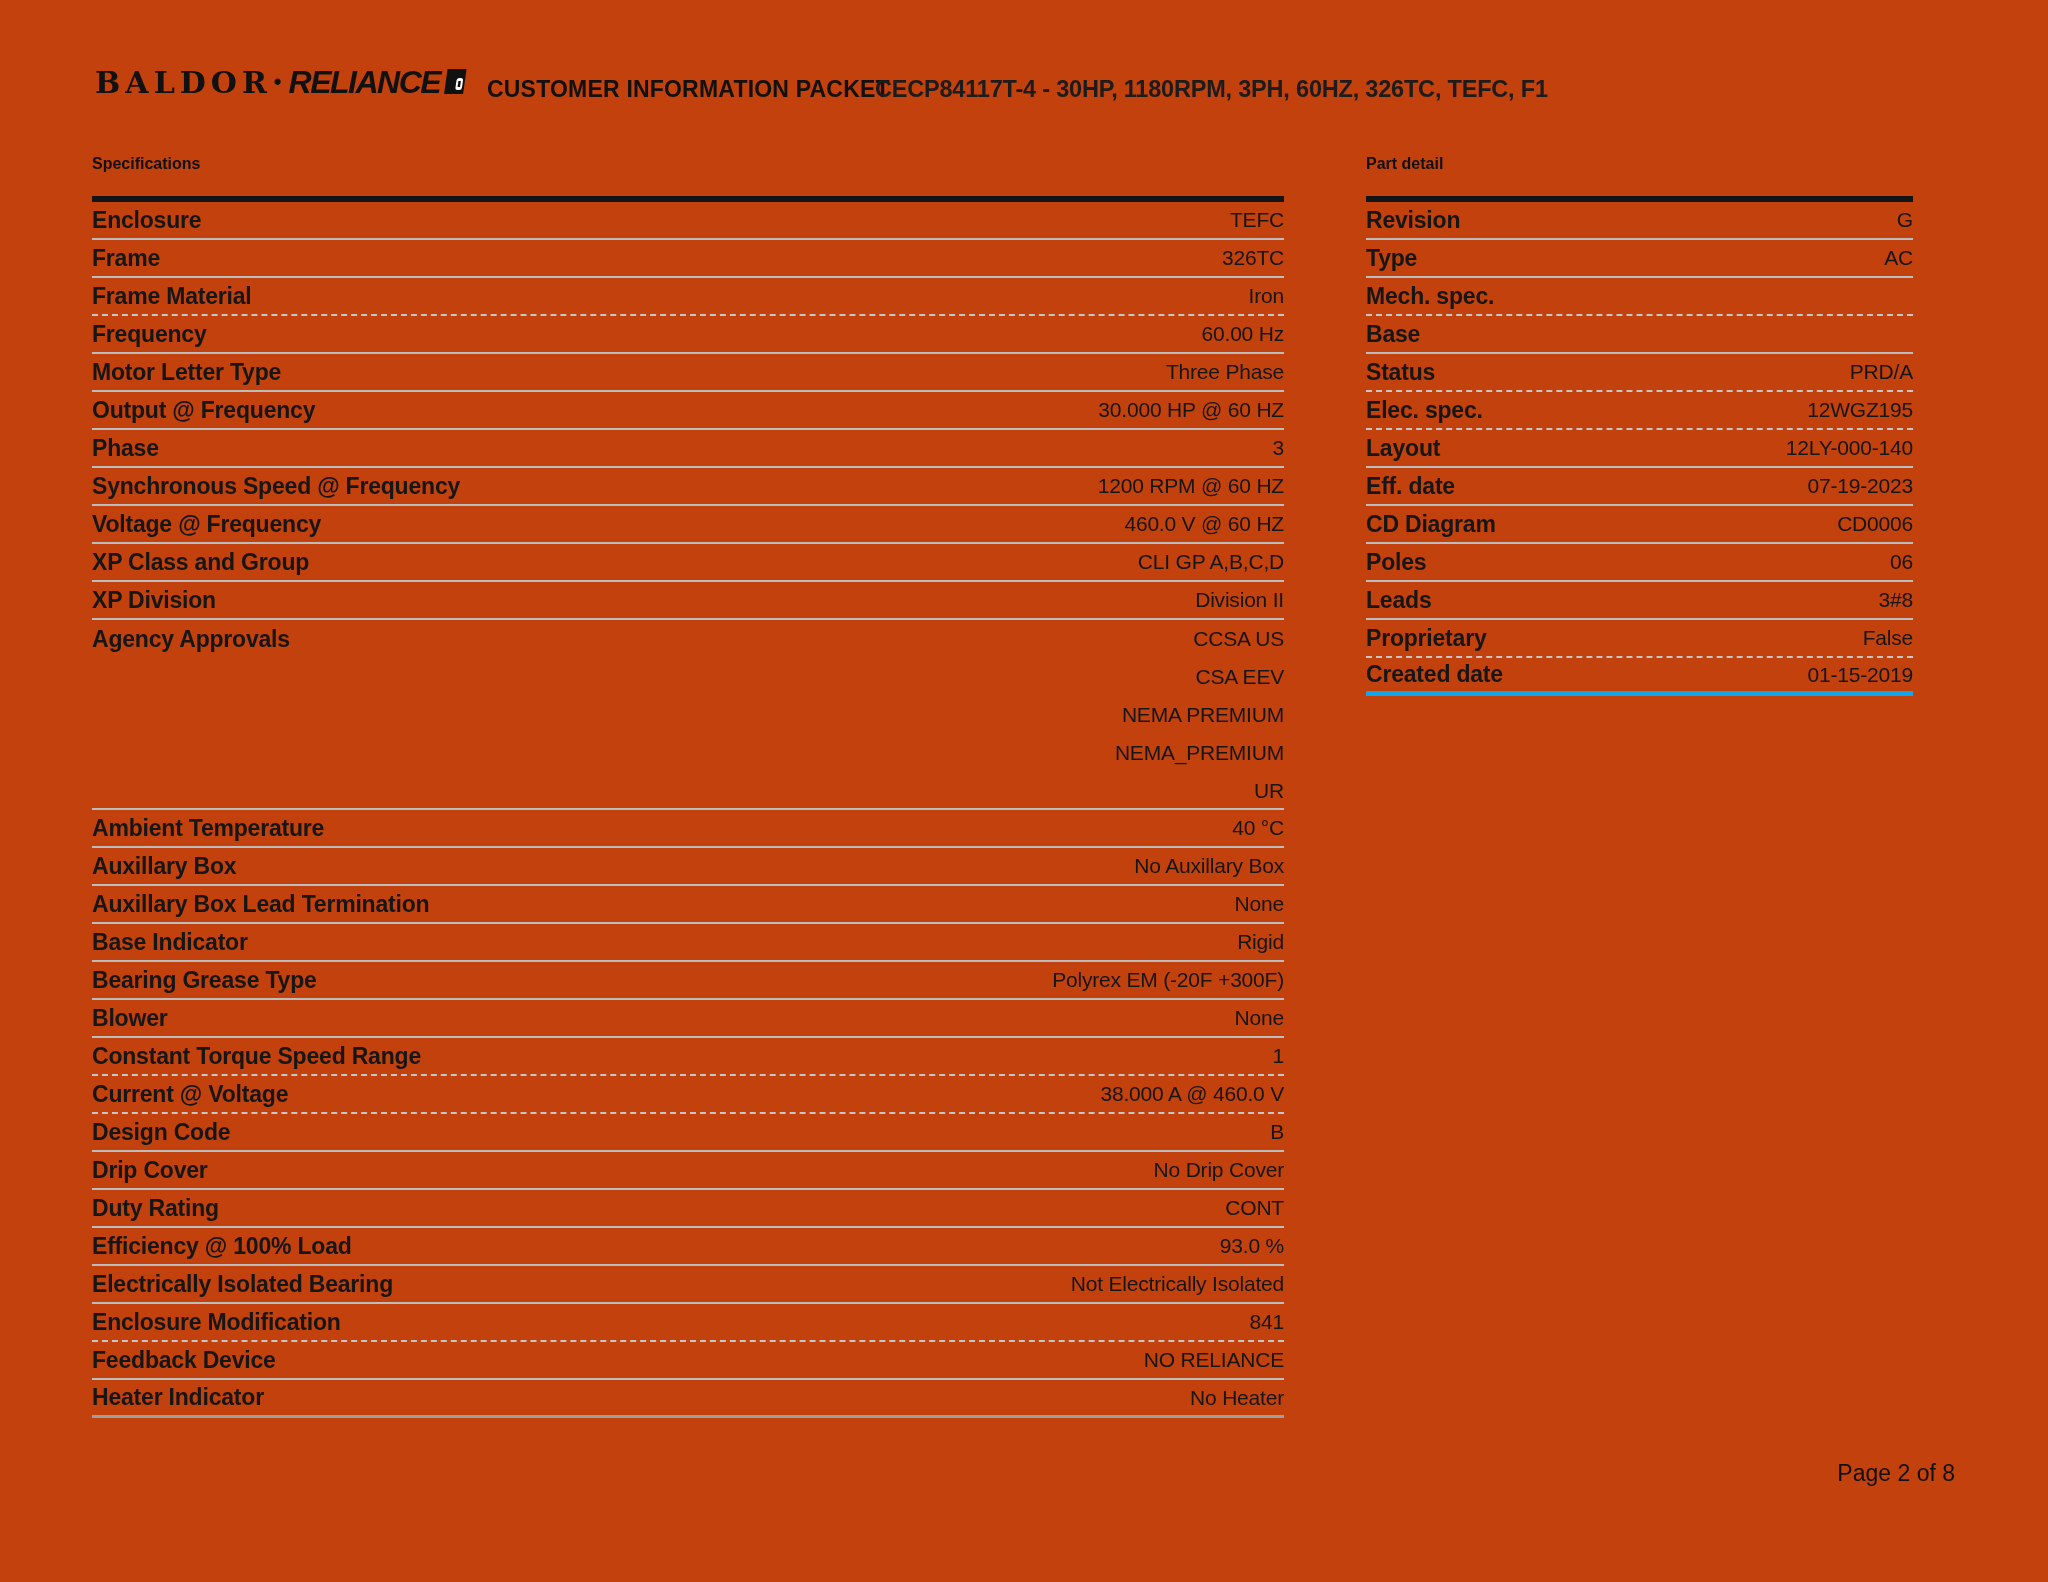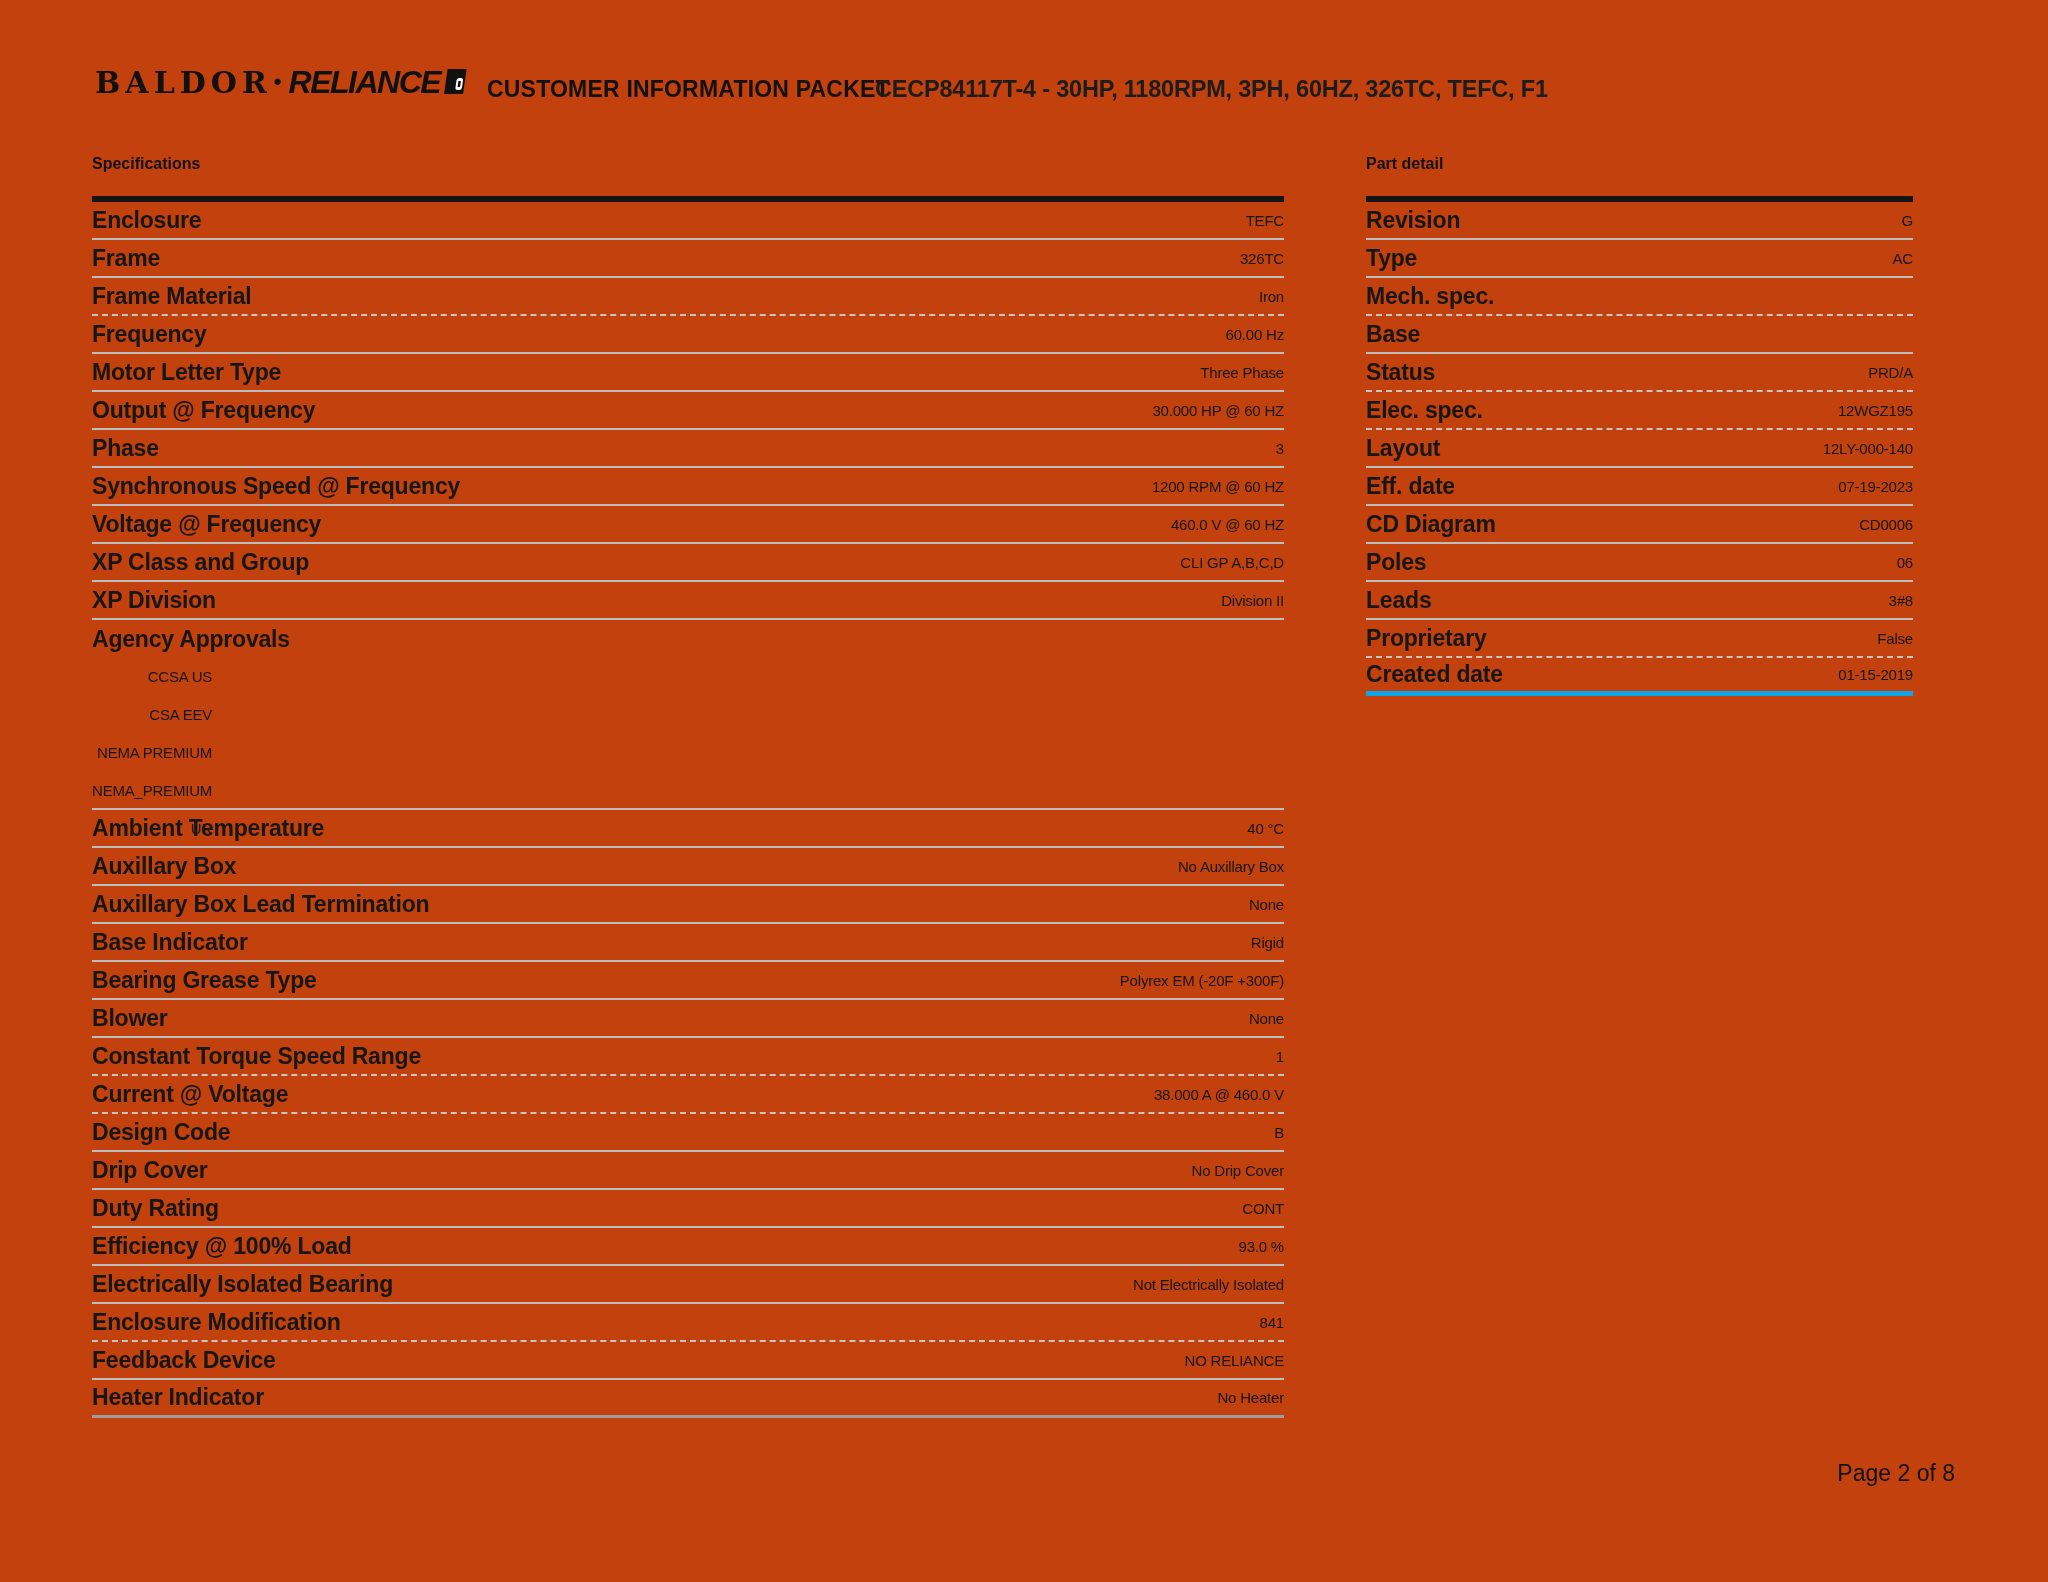--- a/index.html
+++ b/index.html
@@ -35,26 +35,26 @@
   .section.specs{left:92px;width:1192px;}
   .section.part{left:1366px;width:547px;}
   .section-title{font-size:16px;font-weight:700;margin:0 0 23px 0;color:#111;}
   .tbl{border-top:6px solid #141414;}
   .trow{
     display:flex;justify-content:space-between;align-items:center;
     height:38px;box-sizing:border-box;
     border-bottom:2px solid #bdbdbd;
   }
   .trow.dashed{border-bottom:2px dashed #c6c6c6;}
-  .trow.multi{height:190px;align-items:flex-start;flex-direction:column;}
+  .trow.multi{height:190px;align-items:flex-start;}
   .trow.multi .lbl{line-height:38px;}
   .tbl.specs-tbl .trow:last-child{border-bottom:3px solid #9e9e9e;}
   .tbl.part-tbl .trow:last-child{border-bottom:5px solid #0ea5e9;gap:28px;}
   .lbl{font-weight:700;font-size:23px;letter-spacing:-0.2px;white-space:nowrap;}
-  .val{font-size:15px;letter-spacing:-0.2px;text-align:right;white-space:nowrap;}
+  .val{font-size:21px;letter-spacing:-0.2px;text-align:right;white-space:nowrap;}
   .val-stack{display:flex;flex-direction:column;align-items:flex-end;}
   .val-stack .val{line-height:38px;height:38px;}
   
   .page-num{
     position:absolute;left:1655px;top:1460px;width:300px;
     text-align:right;font-size:23px;color:#111;
   }
 </style>
 </head>
 <body>

